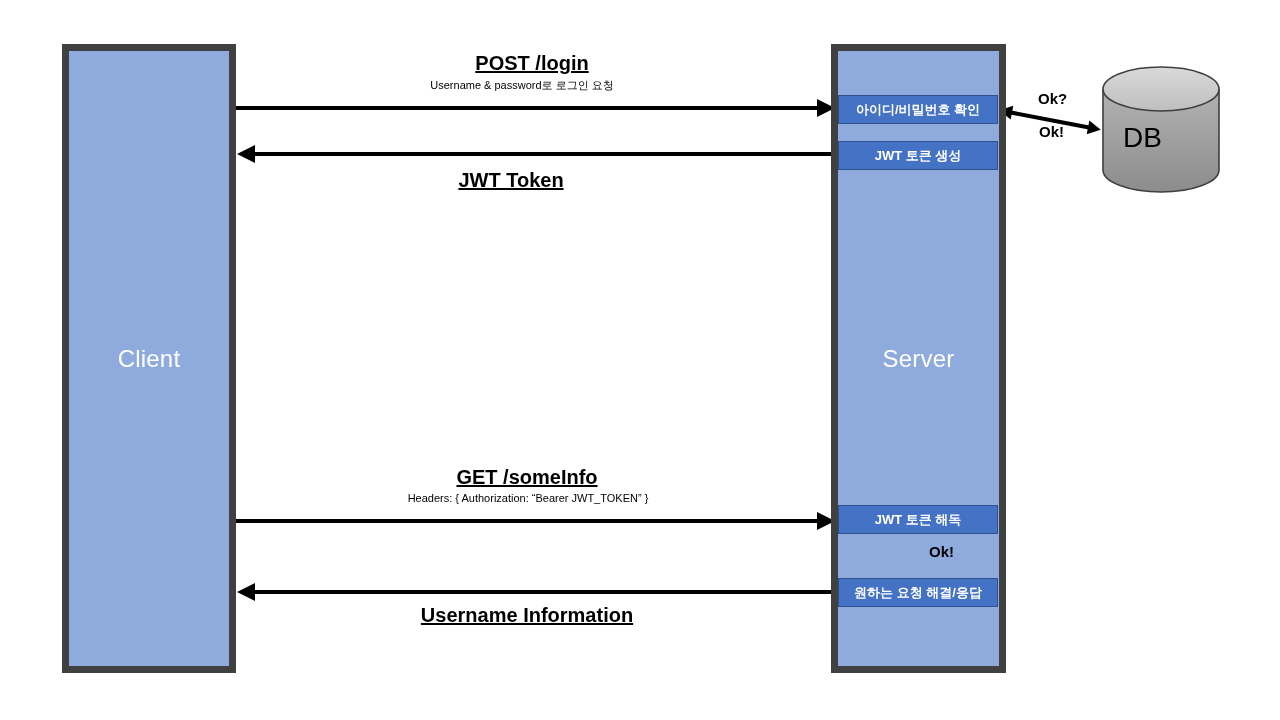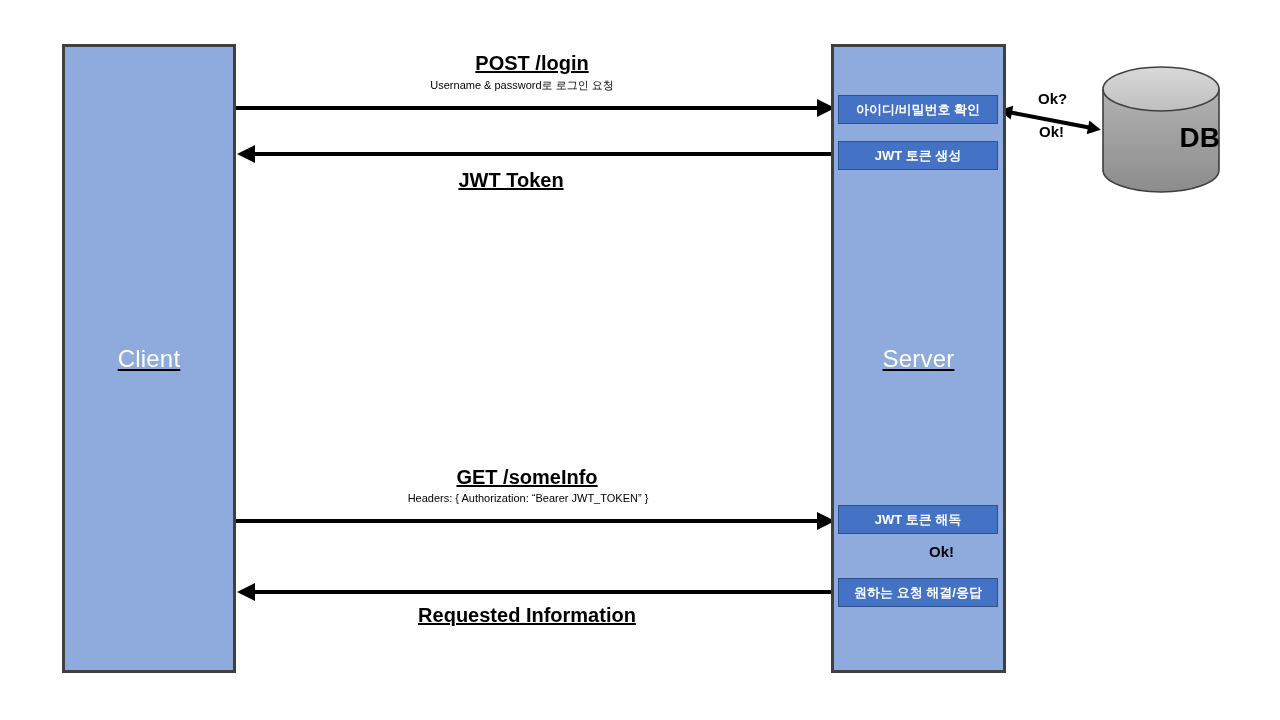--- a/index.html
+++ b/index.html
@@ -20,26 +20,25 @@
     position: absolute;
     left: 0; top: 0;
     width: 1280px; height: 720px;
     color: var(--arrow-color, #000);
   }
   .lifeline {
     position: absolute;
     top: 44px;
     height: 629px;
     background: var(--node-fill, #8faadc);
-    border: 3px solid #404040;
+    border: 7px solid #404040;
     box-sizing: border-box;
     display: flex;
     align-items: center;
     justify-content: center;
-    text-decoration: underline;
   }
   .lifeline .node-label {
     color: #ffffff;
     font-size: 24px;
     font-weight: 400;
     letter-spacing: .2px;
   }
   #client-node { left: 62px; width: 174px; }
   #server-node { left: 831px; width: 175px; }
 
@@ -90,24 +89,25 @@
   .ok-italic { }
   #db-ok-question { left: 1038px; top: 90px; }
   #db-ok-answer   { left: 1039px; top: 123px; }
   #decode-ok      { left: 929px;  top: 543px; }
 
   #db-label {
     position: absolute;
     left: 1103px;
     top: 122px;
     width: 117px;
-    text-align: right;
+    text-align: left;
     font-size: 28px;
-    font-weight: 700;
+    font-weight: 400;
     color: #000;
+    padding-left: 20px;
   }
 </style>
 </head>
 <body>
 
 <div id="canvas">
 
   <svg id="arrow-layer" viewBox="0 0 1280 720" xmlns="http://www.w3.org/2000/svg">
     <defs>
       <marker id="headL" markerUnits="userSpaceOnUse" markerWidth="20" markerHeight="18" viewBox="0 0 20 18" refX="2" refY="9" orient="auto">
@@ -161,19 +161,19 @@
   <div class="step-box" id="step-verify">아이디/비밀번호 확인</div>
   <div class="step-box" id="step-create">JWT 토큰 생성</div>
   <div class="step-box" id="step-decode">JWT 토큰 해독</div>
   <div class="step-box" id="step-resolve">원하는 요청 해결/응답</div>
 
   <div class="flow-label flow-title" id="post-title">POST /login</div>
   <div class="flow-label flow-sub" id="post-sub">Username &amp; password로 로그인 요청</div>
   <div class="flow-label flow-title" id="jwt-title">JWT Token</div>
   <div class="flow-label flow-title" id="get-title">GET /someInfo</div>
   <div class="flow-label flow-sub" id="get-sub">Headers: { Authorization: “Bearer JWT_TOKEN” }</div>
-  <div class="flow-label flow-title" id="requested-title">Requested Information</div>
+  <div class="flow-label flow-title" id="requested-title">Username Information</div>
 
   <div class="ok-note ok-italic" id="db-ok-question">Ok?</div>
   <div class="ok-note ok-italic" id="db-ok-answer">Ok!</div>
   <div class="ok-note" id="decode-ok">Ok!</div>
 
 </div>
 
 </body></html>

